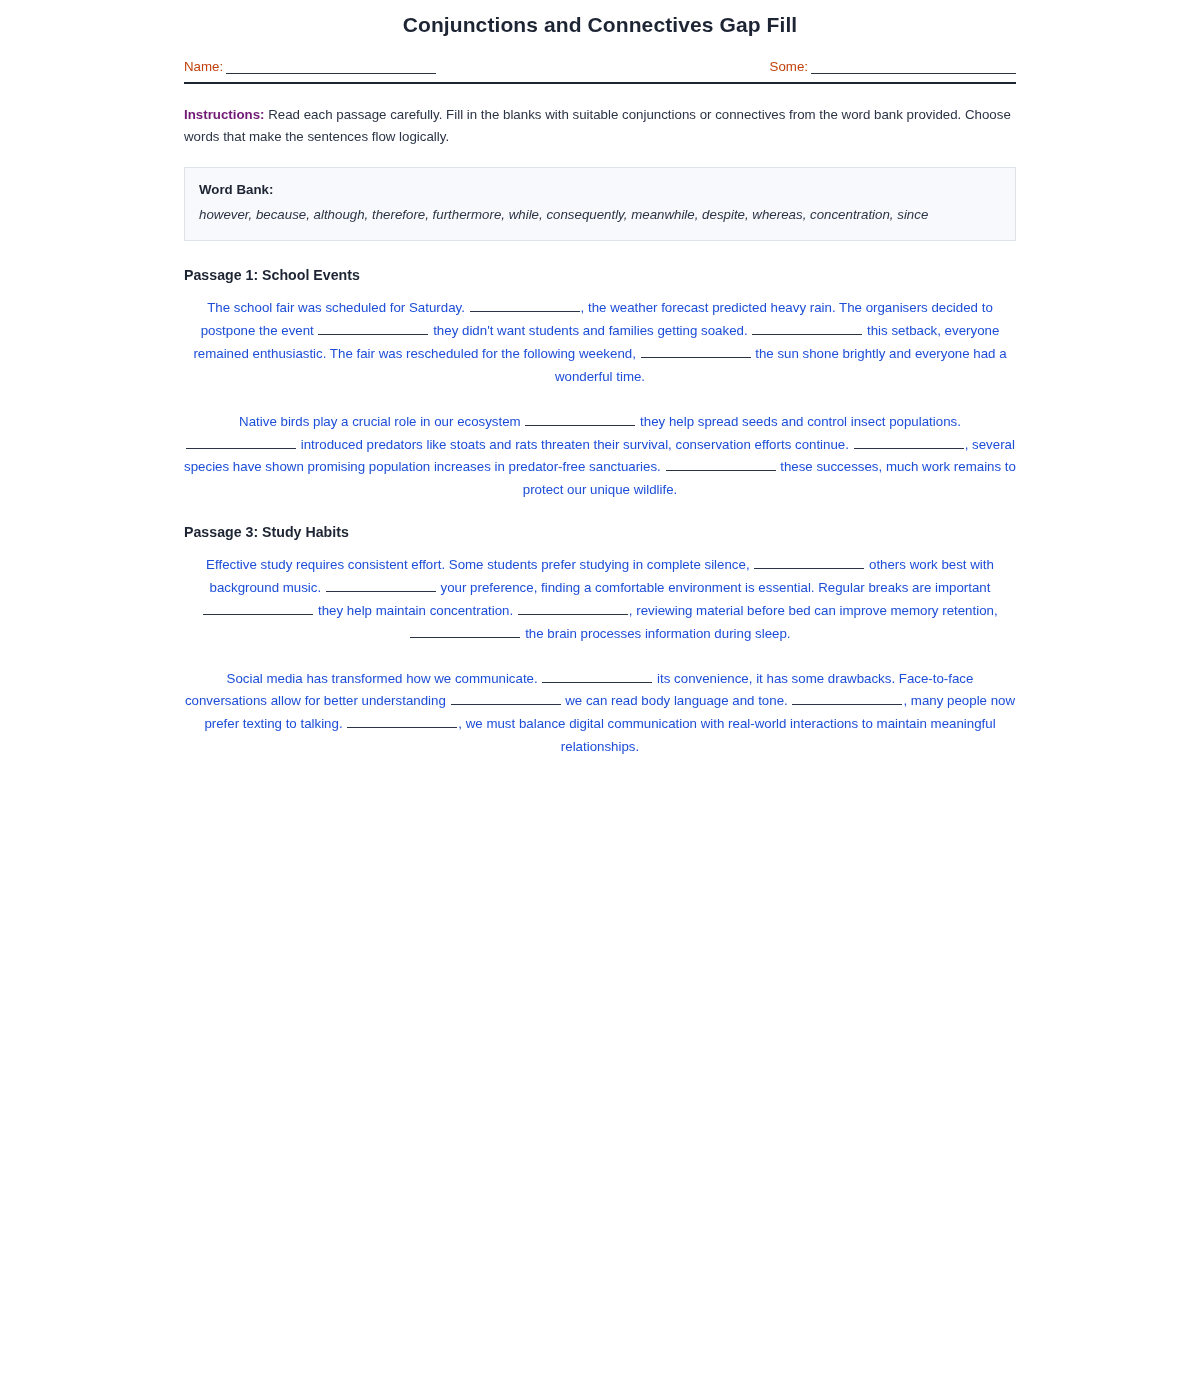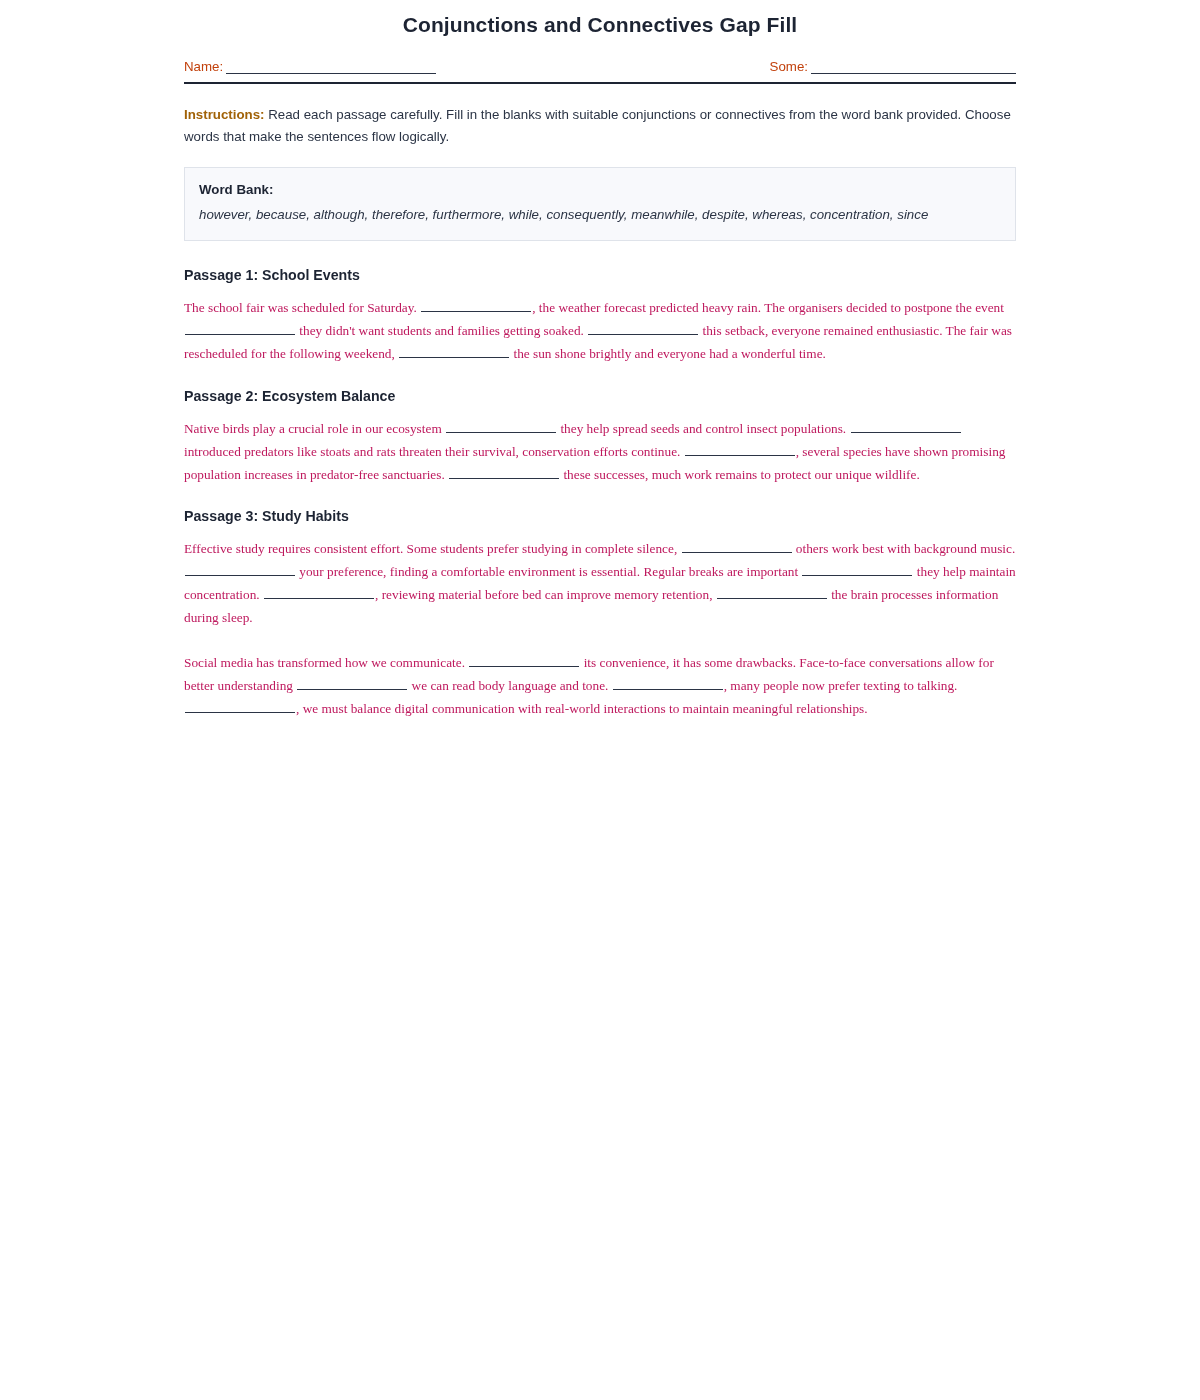--- a/index.html
+++ b/index.html
@@ -68,21 +68,21 @@
 
   
   .instructions {
     font-size: 13.3px;
     line-height: 1.62;
     margin: 0 0 20px 0;
     color: #2b3445;
   }
   .instructions .lead {
     font-weight: bold;
-    color: #a16207;
+    color: #701a75;
   }
 
   
   .word-bank {
     border: 1px solid #dfe3ea;
     background: #f8f9fc;
     padding: 14px 14px 15px 14px;
     box-sizing: border-box;
     margin: 0 0 26px 0;
   }
@@ -105,24 +105,23 @@
   .passage-heading {
     font-size: 14.2px;
     font-weight: bold;
     color: #1d2433;
     margin: 0 0 13px 0;
     line-height: 1.2;
   }
   .passage-body {
     font-size: 13.3px;
     line-height: 1.72;
-    color: #be185d;
+    color: #1d4ed8;
     margin: 0;
-    text-align: left;
-    font-family: Liberation Serif, serif;
+    text-align: center;
   }
   .blank {
     display: inline-block;
     border-bottom: 1px solid #2b3445;
     width: 110px;
     height: 0.95em;
     vertical-align: baseline;
     margin: 0 1px;
   }
 </style>
@@ -154,21 +153,20 @@
     <div class="word-bank-title">Word Bank:</div>
     <div class="word-bank-words">however, because, although, therefore, furthermore, while, consequently, meanwhile, despite, whereas, concentration, since</div>
   </div>
 
   <div id="passages">
       <div class="passage">
         <h2 class="passage-heading">Passage 1: School Events</h2>
         <p class="passage-body"><span>The school fair was scheduled for Saturday. </span><span class="blank"></span><span>, the weather forecast predicted heavy rain. The organisers decided to postpone the event </span><span class="blank"></span><span> they didn't want students and families getting soaked. </span><span class="blank"></span><span> this setback, everyone remained enthusiastic. The fair was rescheduled for the following weekend, </span><span class="blank"></span><span> the sun shone brightly and everyone had a wonderful time.</span></p>
       </div>
       <div class="passage">
-        <h2 class="passage-heading">Passage 2: Ecosystem Balance</h2>
         <p class="passage-body"><span>Native birds play a crucial role in our ecosystem </span><span class="blank"></span><span> they help spread seeds and control insect populations. </span><span class="blank"></span><span> introduced predators like stoats and rats threaten their survival, conservation efforts continue. </span><span class="blank"></span><span>, several species have shown promising population increases in predator-free sanctuaries. </span><span class="blank"></span><span> these successes, much work remains to protect our unique wildlife.</span></p>
       </div>
       <div class="passage">
         <h2 class="passage-heading">Passage 3: Study Habits</h2>
         <p class="passage-body"><span>Effective study requires consistent effort. Some students prefer studying in complete silence, </span><span class="blank"></span><span> others work best with background music. </span><span class="blank"></span><span> your preference, finding a comfortable environment is essential. Regular breaks are important </span><span class="blank"></span><span> they help maintain concentration. </span><span class="blank"></span><span>, reviewing material before bed can improve memory retention, </span><span class="blank"></span><span> the brain processes information during sleep.</span></p>
       </div>
       <div class="passage">
         <p class="passage-body"><span>Social media has transformed how we communicate. </span><span class="blank"></span><span> its convenience, it has some drawbacks. Face-to-face conversations allow for better understanding </span><span class="blank"></span><span> we can read body language and tone. </span><span class="blank"></span><span>, many people now prefer texting to talking. </span><span class="blank"></span><span>, we must balance digital communication with real-world interactions to maintain meaningful relationships.</span></p>
       </div>
     </div>

